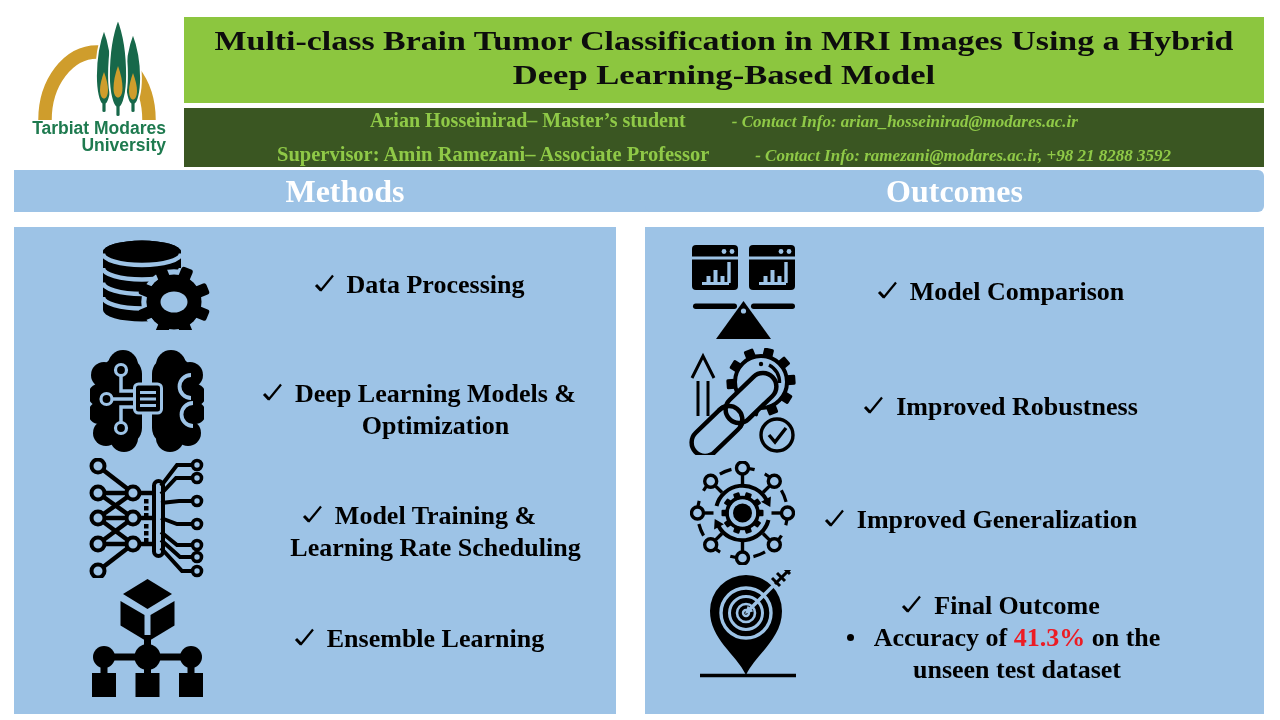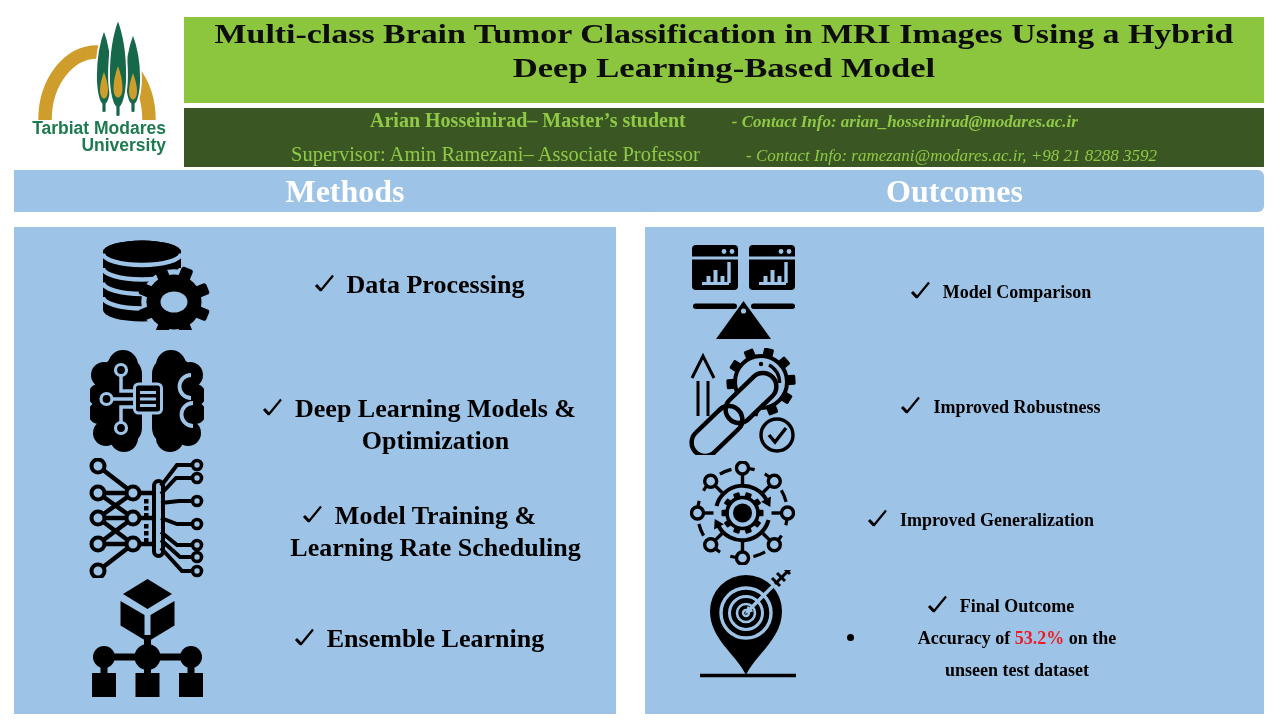--- a/index.html
+++ b/index.html
@@ -1,38 +1,38 @@
 <!DOCTYPE html>
 <html><head>
 <meta charset="utf-8">
 <style>
   html,body{margin:0;padding:0;}
   body{width:1280px;height:720px;position:relative;background:#ffffff;overflow:hidden;
        font-family:"Liberation Serif", serif;}
   .abs{position:absolute;}
   .banner-title{left:184px;top:17px;width:1080px;height:86px;background:#8CC63F;
     color:#0d0d0d;font-weight:bold;font-size:27px;line-height:34px;text-align:center;}
-  .banner-title .inner{}
+  .banner-title .inner{padding-top:7px;}
   .tl1{display:block;transform:scaleX(1.255);transform-origin:50% 50%;}
   .tl2{display:block;transform:scaleX(1.28);transform-origin:50% 50%;}
   .banner-dark{left:184px;top:108px;width:1080px;height:59px;background:#3A5622;
     text-align:center;color:#8FC947;}
   .bd1{margin-top:0px;font-size:20px;font-weight:bold;line-height:25px;}
-  .bd2{margin-top:5px;font-size:20.5px;font-weight:normal;line-height:31px;}
+  .bd2{margin-top:5px;font-size:20.5px;font-weight:bold;line-height:31px;}
   .contact{font-size:17px;font-style:italic;margin-left:41px;}
   .hdr{background:#9DC3E6;color:#ffffff;font-weight:bold;font-size:32px;
     text-align:center;line-height:42px;height:42px;top:170px;}
   .hdr1{left:14px;width:662px;}
   .hdr2{left:645px;width:619px;border-radius:6px;}
   .panel{top:227px;height:487px;background:#9DC3E6;}
   .p1{left:14px;width:602px;}
   .p2{left:645px;width:619px;}
   .item{color:#000;text-align:center;font-weight:bold;}
   .itemL{font-size:26px;line-height:32px;}
-  .itemR{font-size:18px;line-height:32px;}
+  .itemR{font-size:26px;line-height:32px;}
   .chk{position:absolute;margin-left:-33px;margin-top:4px;}
   .red{color:#EC1C24;}
 </style>
 </head>
 <body>
 
 <svg class="abs" style="left:25px;top:10px" width="150" height="152" viewBox="0 0 150 152">
   <path d="M20,110 A52,68 0 0 1 124,110" fill="none" stroke="#CF9D2C" stroke-width="13.5"></path>
 
   <g stroke="#ffffff" stroke-width="1.8" fill="#17684A">
@@ -66,21 +66,21 @@
 <div class="abs hdr hdr1">Methods</div>
 <div class="abs hdr hdr2">Outcomes</div>
 
 <div class="abs panel p1"></div>
 <div class="abs panel p2"></div>
 
 <div class="abs item itemL" style="left:240px;top:269px;width:391px;"><svg class="chk" width="21" height="20" viewBox="0 0 21 20">
       <path d="M2,12 L7.2,17.5" fill="none" stroke="#000" stroke-width="3"></path>
       <path d="M6.5,17.8 L19,2.5" fill="none" stroke="#000" stroke-width="2.2"></path>
     </svg>Data Processing</div>
-<div class="abs item itemL" style="left:240px;top:393px;width:391px;"><svg class="chk" width="21" height="20" viewBox="0 0 21 20">
+<div class="abs item itemL" style="left:240px;top:378px;width:391px;"><svg class="chk" width="21" height="20" viewBox="0 0 21 20">
       <path d="M2,12 L7.2,17.5" fill="none" stroke="#000" stroke-width="3"></path>
       <path d="M6.5,17.8 L19,2.5" fill="none" stroke="#000" stroke-width="2.2"></path>
     </svg>Deep Learning Models &amp;<br>Optimization</div>
 <div class="abs item itemL" style="left:240px;top:500px;width:391px;"><svg class="chk" width="21" height="20" viewBox="0 0 21 20">
       <path d="M2,12 L7.2,17.5" fill="none" stroke="#000" stroke-width="3"></path>
       <path d="M6.5,17.8 L19,2.5" fill="none" stroke="#000" stroke-width="2.2"></path>
     </svg>Model Training &amp;<br>Learning Rate Scheduling</div>
 <div class="abs item itemL" style="left:240px;top:623px;width:391px;"><svg class="chk" width="21" height="20" viewBox="0 0 21 20">
       <path d="M2,12 L7.2,17.5" fill="none" stroke="#000" stroke-width="3"></path>
       <path d="M6.5,17.8 L19,2.5" fill="none" stroke="#000" stroke-width="2.2"></path>
@@ -94,21 +94,21 @@
       <path d="M2,12 L7.2,17.5" fill="none" stroke="#000" stroke-width="3"></path>
       <path d="M6.5,17.8 L19,2.5" fill="none" stroke="#000" stroke-width="2.2"></path>
     </svg>Improved Robustness</div>
 <div class="abs item itemR" style="left:770px;top:504px;width:454px;"><svg class="chk" width="21" height="20" viewBox="0 0 21 20">
       <path d="M2,12 L7.2,17.5" fill="none" stroke="#000" stroke-width="3"></path>
       <path d="M6.5,17.8 L19,2.5" fill="none" stroke="#000" stroke-width="2.2"></path>
     </svg>Improved Generalization</div>
 <div class="abs item itemR" style="left:790px;top:590px;width:454px;"><svg class="chk" width="21" height="20" viewBox="0 0 21 20">
       <path d="M2,12 L7.2,17.5" fill="none" stroke="#000" stroke-width="3"></path>
       <path d="M6.5,17.8 L19,2.5" fill="none" stroke="#000" stroke-width="2.2"></path>
-    </svg>Final Outcome<br>Accuracy of <span class="red">53.2%</span> on the<br>unseen test dataset</div>
+    </svg>Final Outcome<br>Accuracy of <span class="red">41.3%</span> on the<br>unseen test dataset</div>
 <div class="abs" style="left:847px;top:634px;width:7px;height:7px;border-radius:50%;background:#000;"></div>
 
 <svg class="abs" style="left:95px;top:238px" width="120" height="92" viewBox="0 0 120 92">
   <g fill="#000">
     <path d="M8,14 A39,11.5 0 0 1 86,14 L86,72 A39,11.5 0 0 1 8,72 Z"></path>
     <ellipse cx="47" cy="14" rx="39" ry="11.5"></ellipse>
   </g>
   <g stroke="#9DC3E6" stroke-width="4.5" fill="none">
     <path d="M8,15.5 A39,11.5 0 0 0 86,15.5"></path>
     <path d="M8,30 A39,11.5 0 0 0 86,30"></path>

